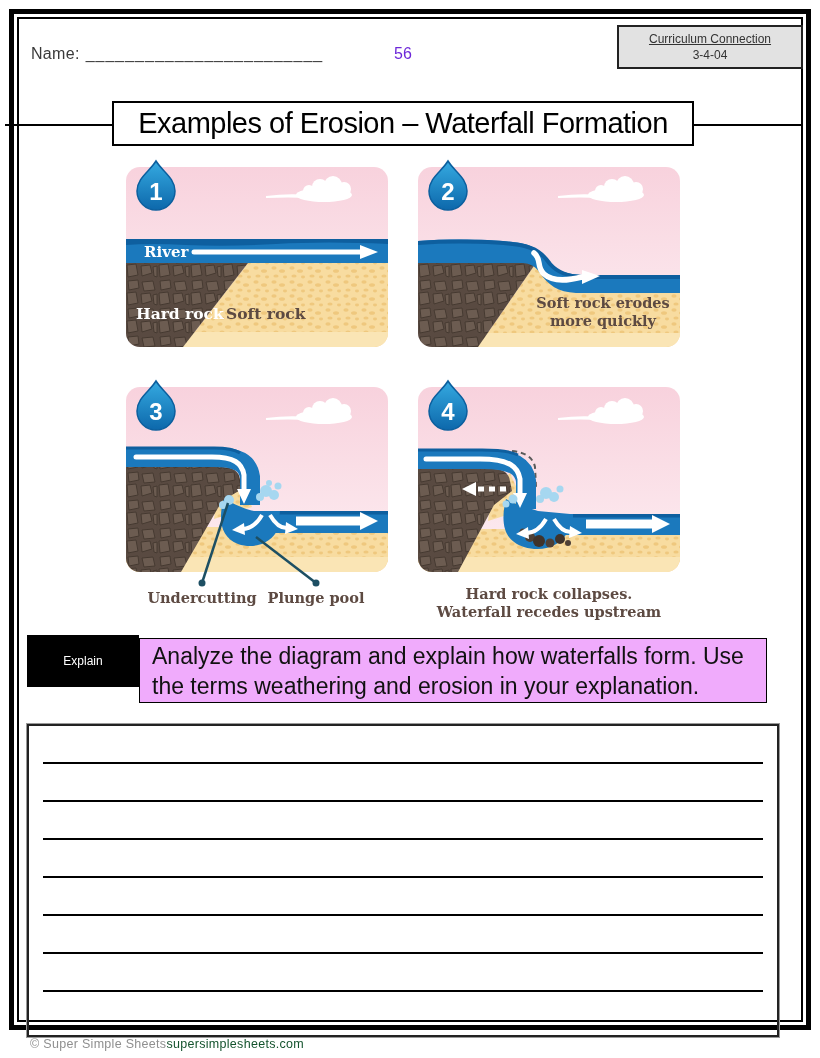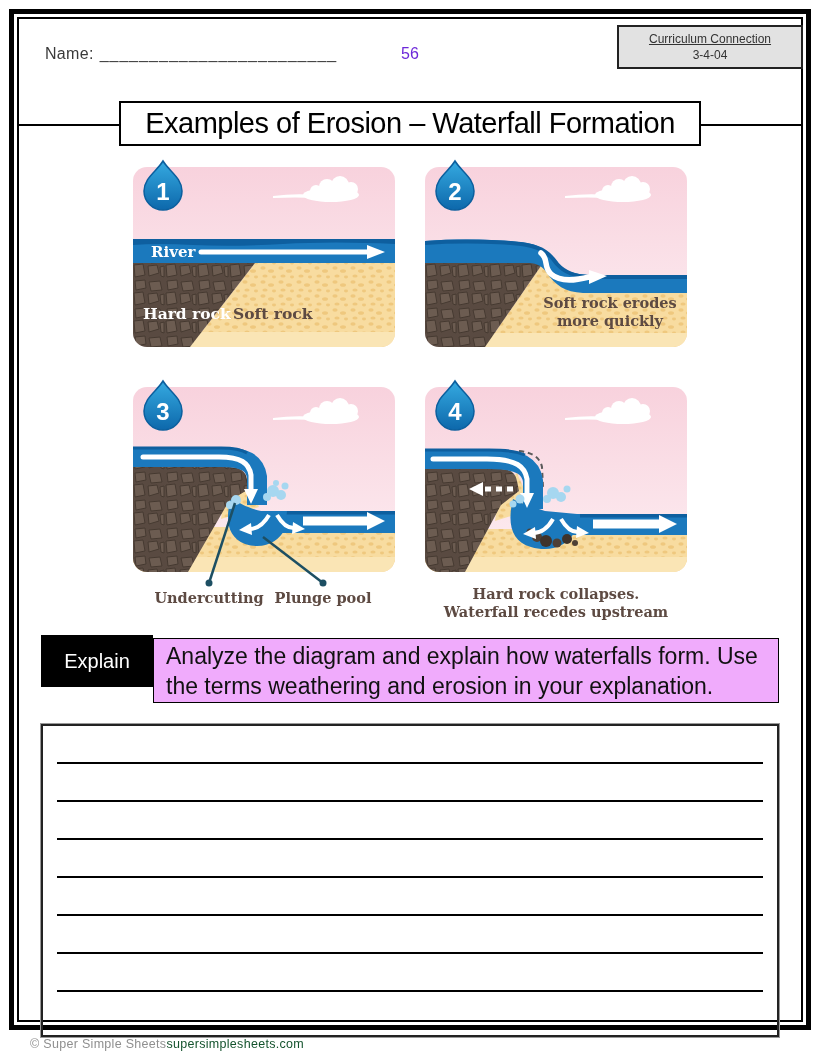--- a/index.html
+++ b/index.html
@@ -1,21 +1,21 @@
 <!DOCTYPE html>
 <html><head>
 <meta charset="utf-8">
 <style>
   html,body{margin:0;padding:0;background:#fff;}
   .page{position:relative;width:820px;height:1058px;background:#fff;overflow:hidden;
         font-family:"Liberation Sans",sans-serif;}
   
   .frame-outer{position:absolute;left:9px;top:9px;right:9px;bottom:28px;border:5px solid #000;}
   .frame-inner{position:absolute;inset:3px;border:2px solid #000;}
-  .content{position:absolute;inset:0;padding:20px 22px 0 22px;box-sizing:border-box;}
+  .content{position:absolute;inset:0;padding:20px 22px 0 8px;box-sizing:border-box;}
   
   .header-row{position:relative;height:34px;margin-top:2px;}
   .name-block{position:absolute;left:4px;top:4px;font-size:16px;color:#3a3a3a;letter-spacing:.3px;}
   .name-line{margin-left:6px;color:#3a3a3a;letter-spacing:1px;}
   .page-number{position:absolute;left:0;right:0;top:4px;text-align:center;font-size:16px;color:#6d28d9;}
   .curriculum-box{position:absolute;right:-2px;top:6px;width:178px;border:2px solid #222;
         background:#e2e2e2;text-align:center;padding:4px 2px;font-size:12px;color:#333;line-height:1.35;}
   .curriculum-box .cc-title{text-decoration:underline;}
   
   .title-row{position:relative;margin-top:26px;height:46px;}
@@ -27,21 +27,21 @@
   .panel-cell{width:262px;}
   .panel-cell svg{display:block;overflow:visible;}
   .badge-num{font-family:"Liberation Sans",sans-serif;font-weight:bold;font-size:24px;fill:#fff;text-anchor:middle;}
   .river-label{font-family:"DejaVu Serif",serif;font-weight:bold;font-size:15px;fill:#fff;}
   .rock-label{font-family:"DejaVu Serif",serif;font-weight:bold;font-size:15.5px;}
   .rock-label.light{fill:#fff;}
   .rock-label.dark{fill:#5d4a42;}
   .cap{font-family:"DejaVu Serif",serif;font-weight:bold;font-size:14.5px;fill:#5d4a42;text-anchor:middle;}
   
   .explain-row{display:flex;margin-top:14px;align-items:stretch;}
-  .explain-label{width:112px;background:#000;color:#fff;font-size:20px;display:flex;
+  .explain-label{width:112px;background:#000;color:#fff;font-size:12px;display:flex;
         align-items:center;justify-content:center;flex:none;height:52px;}
   .explain-prompt{flex:1;margin:3px 0 4px 0;border:1.5px solid #000;background:#f0abfc;
         font-size:23px;color:#111;line-height:1.3;padding:3px 10px 0 12px;box-sizing:border-box;max-width:628px;}
   
   .answer-box{margin-top:17px;border:2px solid #222;outline:1px solid #999;height:309px;position:relative;}
   .answer-lines{position:absolute;left:14px;right:14px;top:0;height:305px;
         background-image:repeating-linear-gradient(to bottom,transparent 0,transparent 36px,#000 36px,#000 38px);}
   
   .footer{position:absolute;left:30px;right:40px;bottom:7px;display:flex;justify-content:flex-start;
         font-size:12.5px;color:#8f8f8f;letter-spacing:.3px;}

